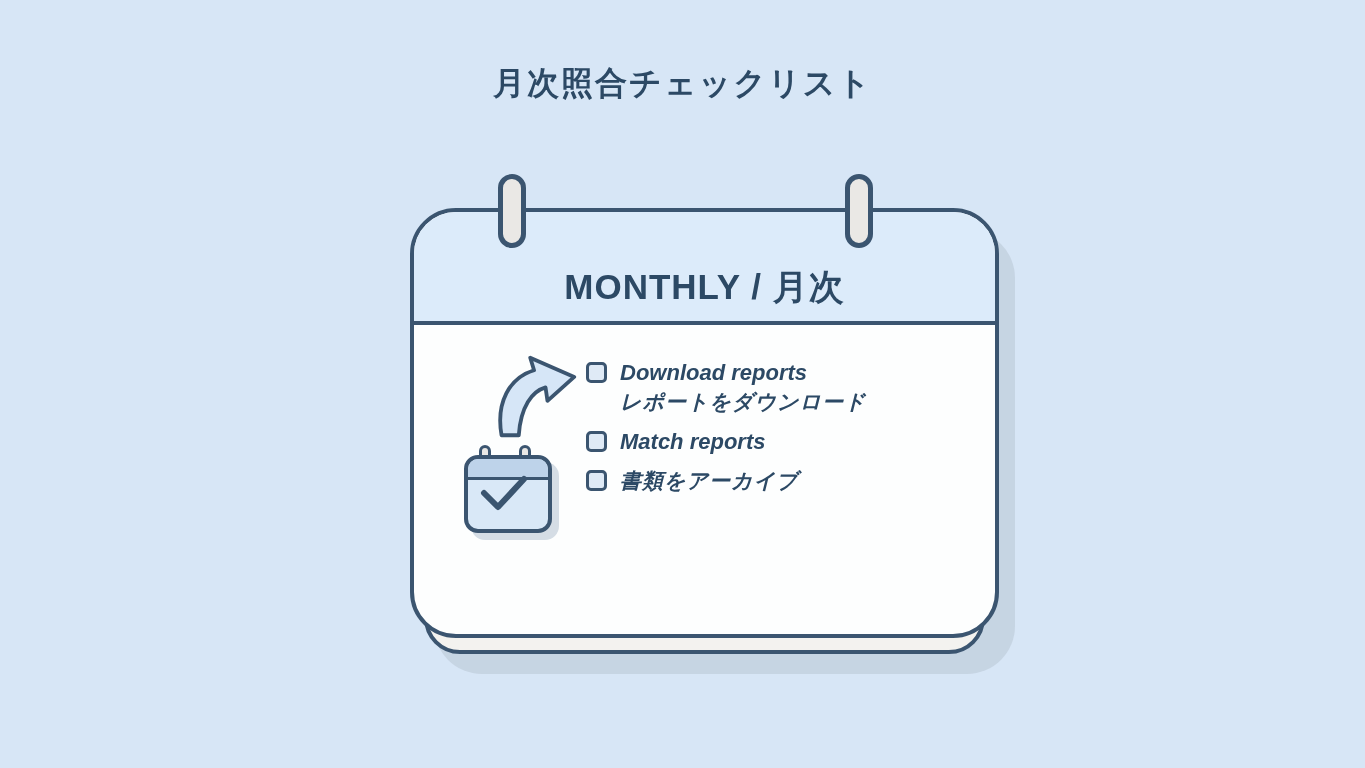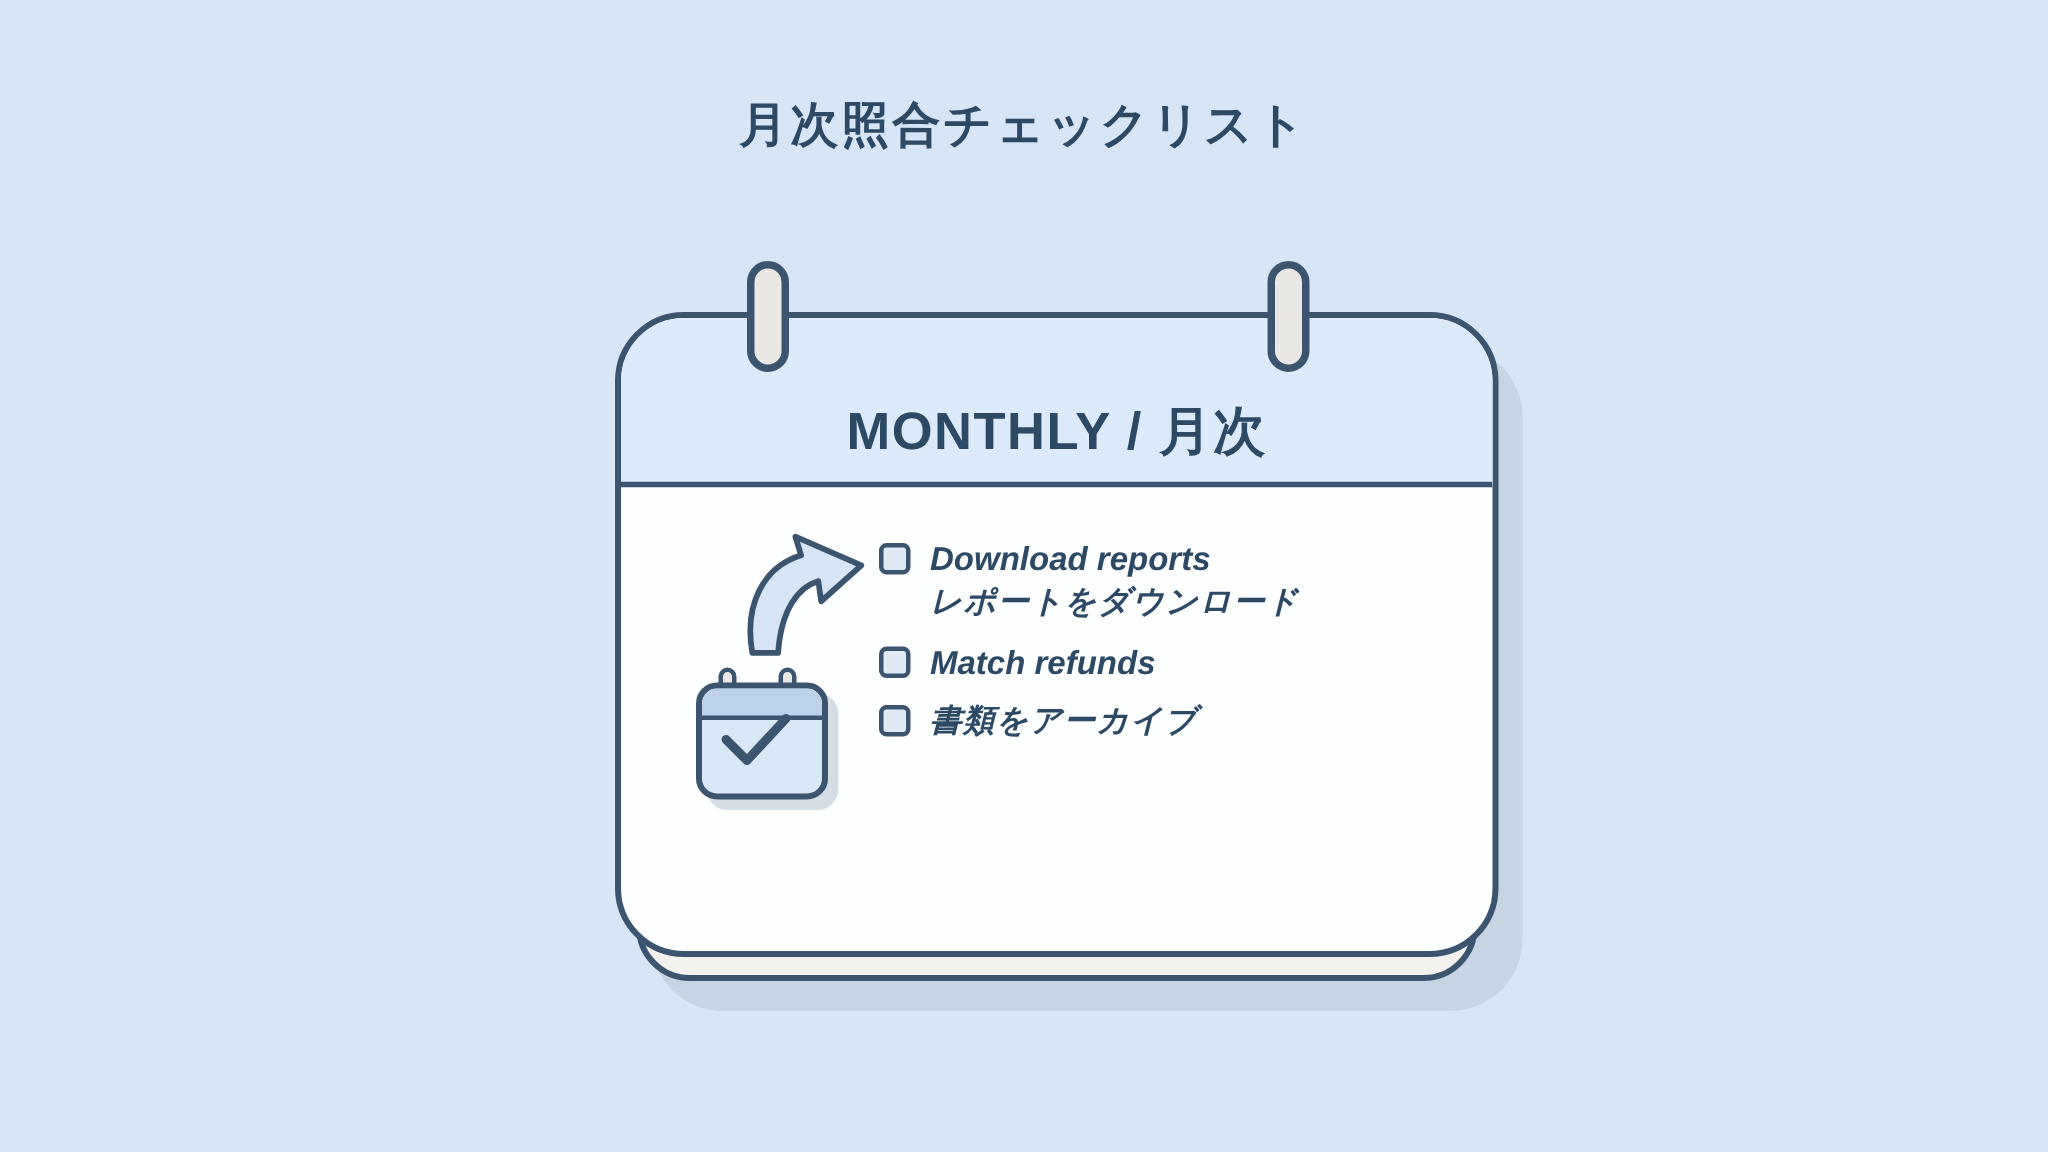--- a/index.html
+++ b/index.html
@@ -131,21 +131,21 @@
         <li class="item">
           <span class="cbx"></span>
           <span class="lines">
             <span class="label-en">Download reports</span>
             <span class="label-ja">レポートをダウンロード</span>
           </span>
         </li>
         <li class="item">
           <span class="cbx"></span>
           <span class="lines">
-            <span class="label-en">Match refunds</span>
+            <span class="label-en">Match reports</span>
           </span>
         </li>
         <li class="item">
           <span class="cbx"></span>
           <span class="lines">
             <span class="label-ja">書類をアーカイブ</span>
           </span>
         </li>
       </ul>
 

